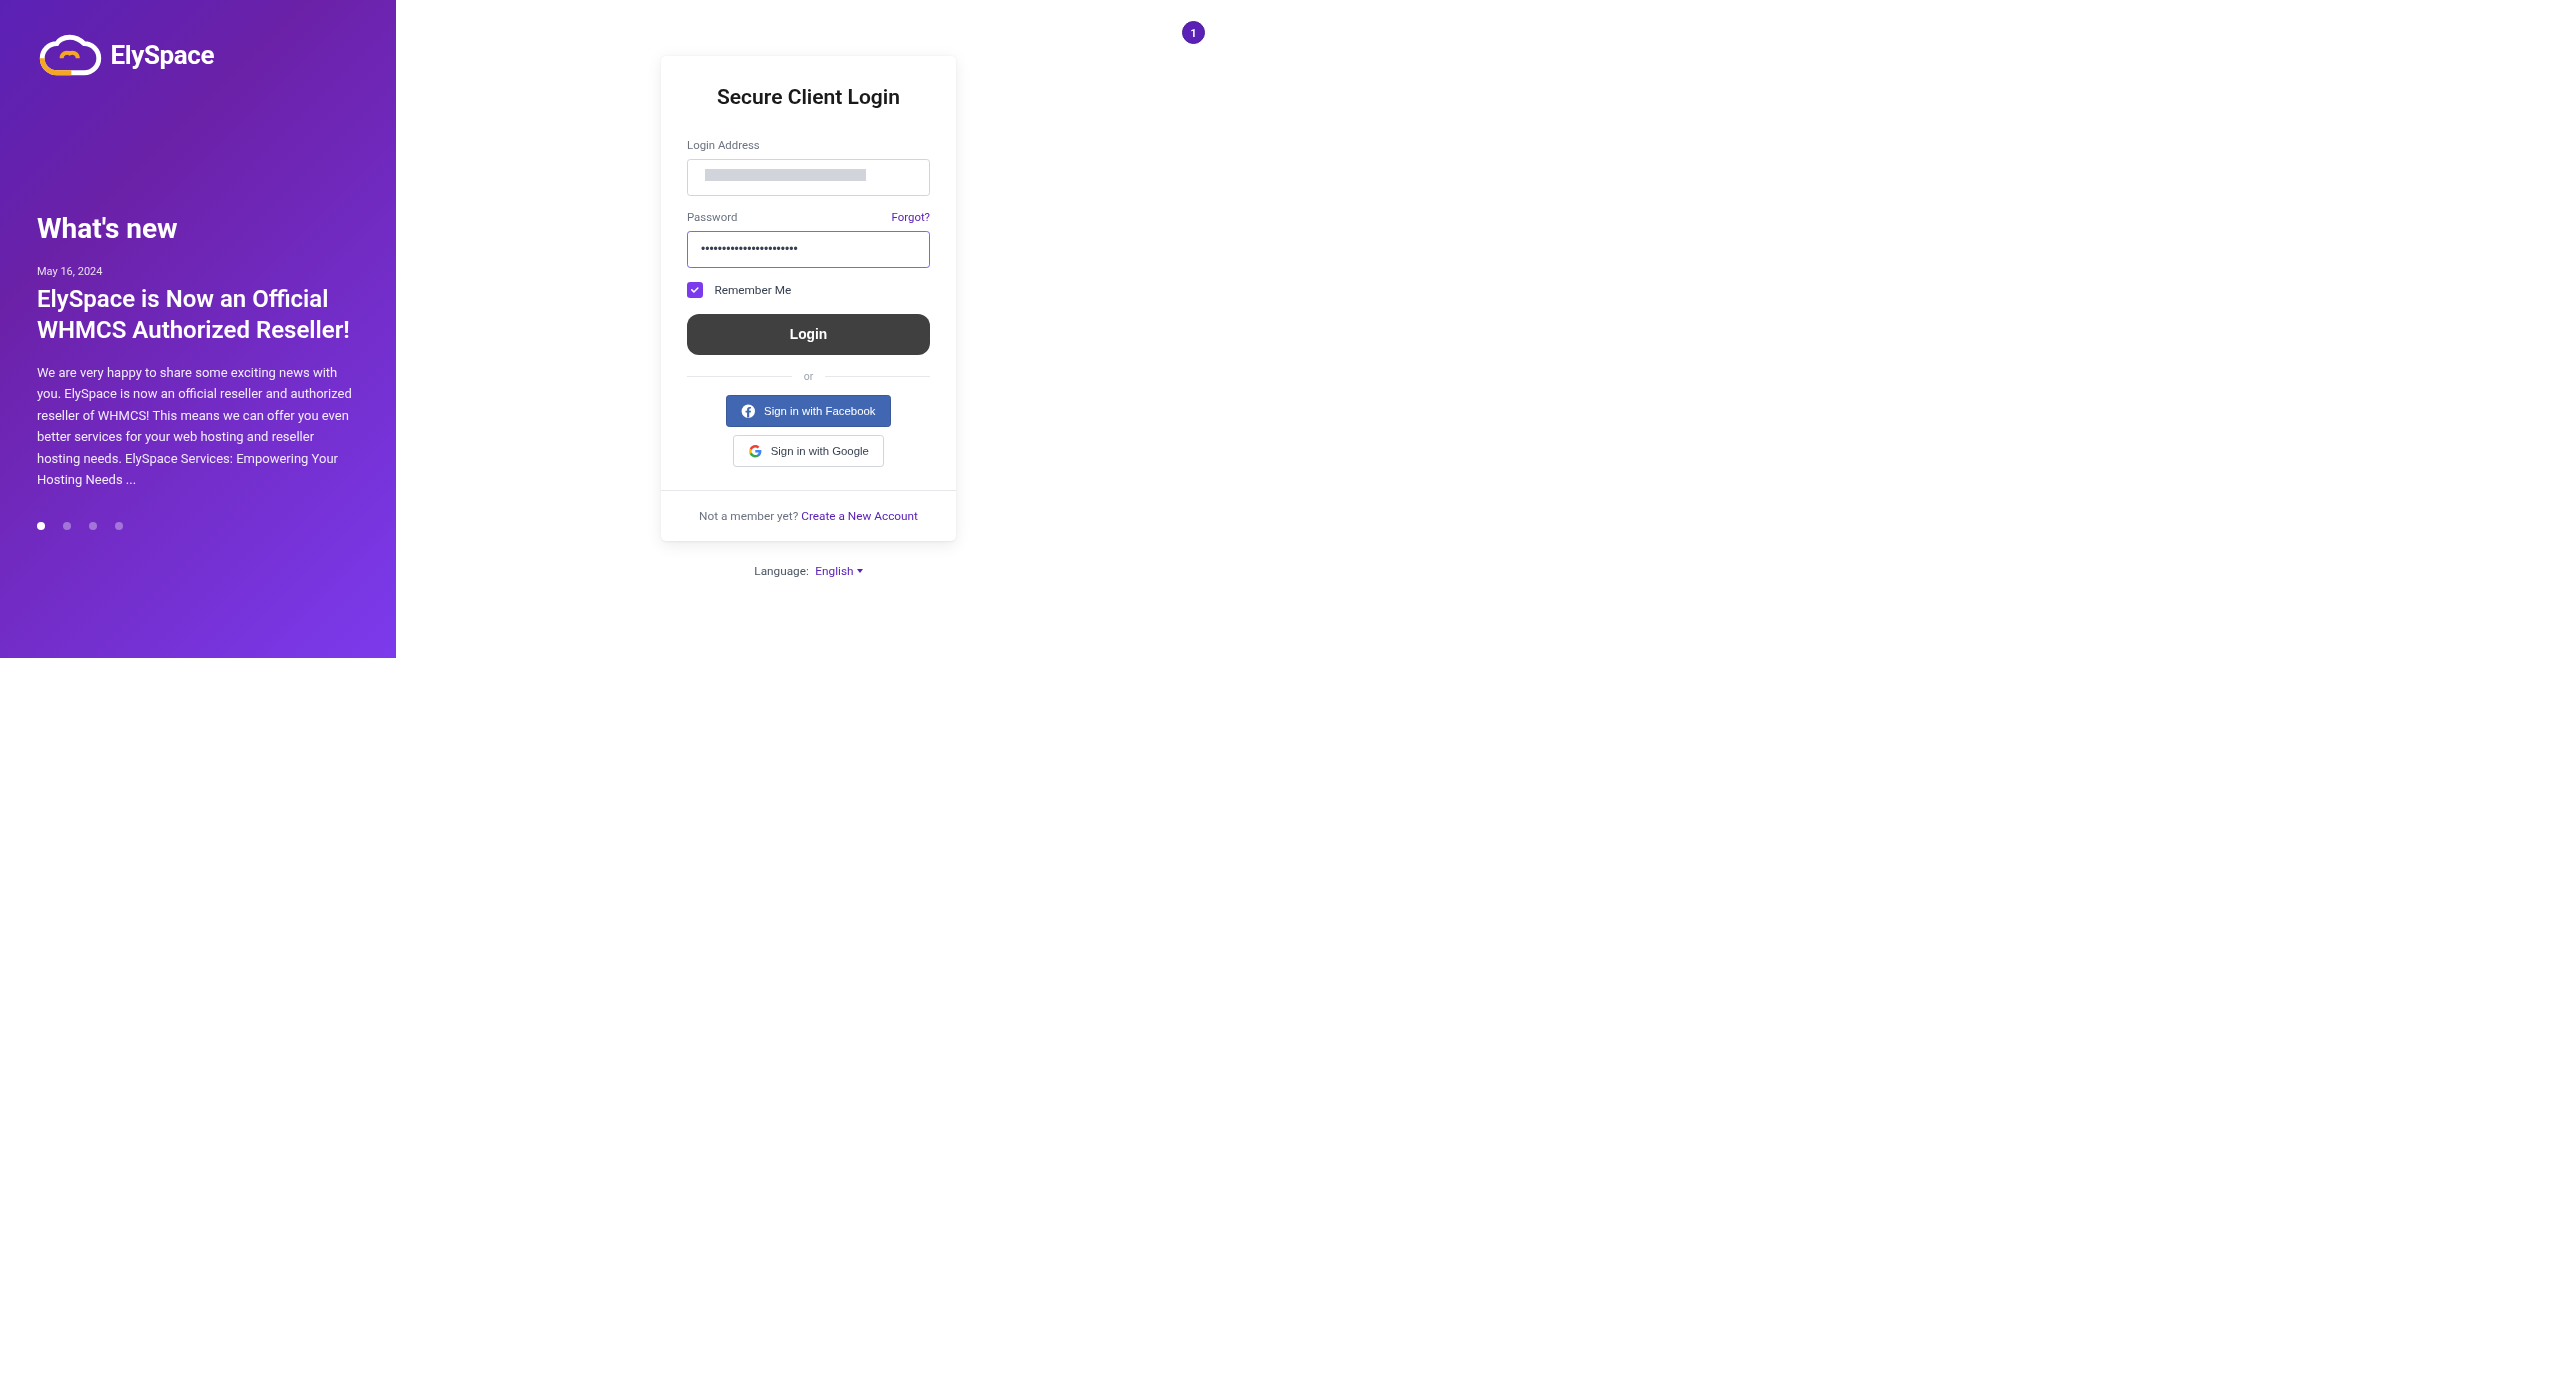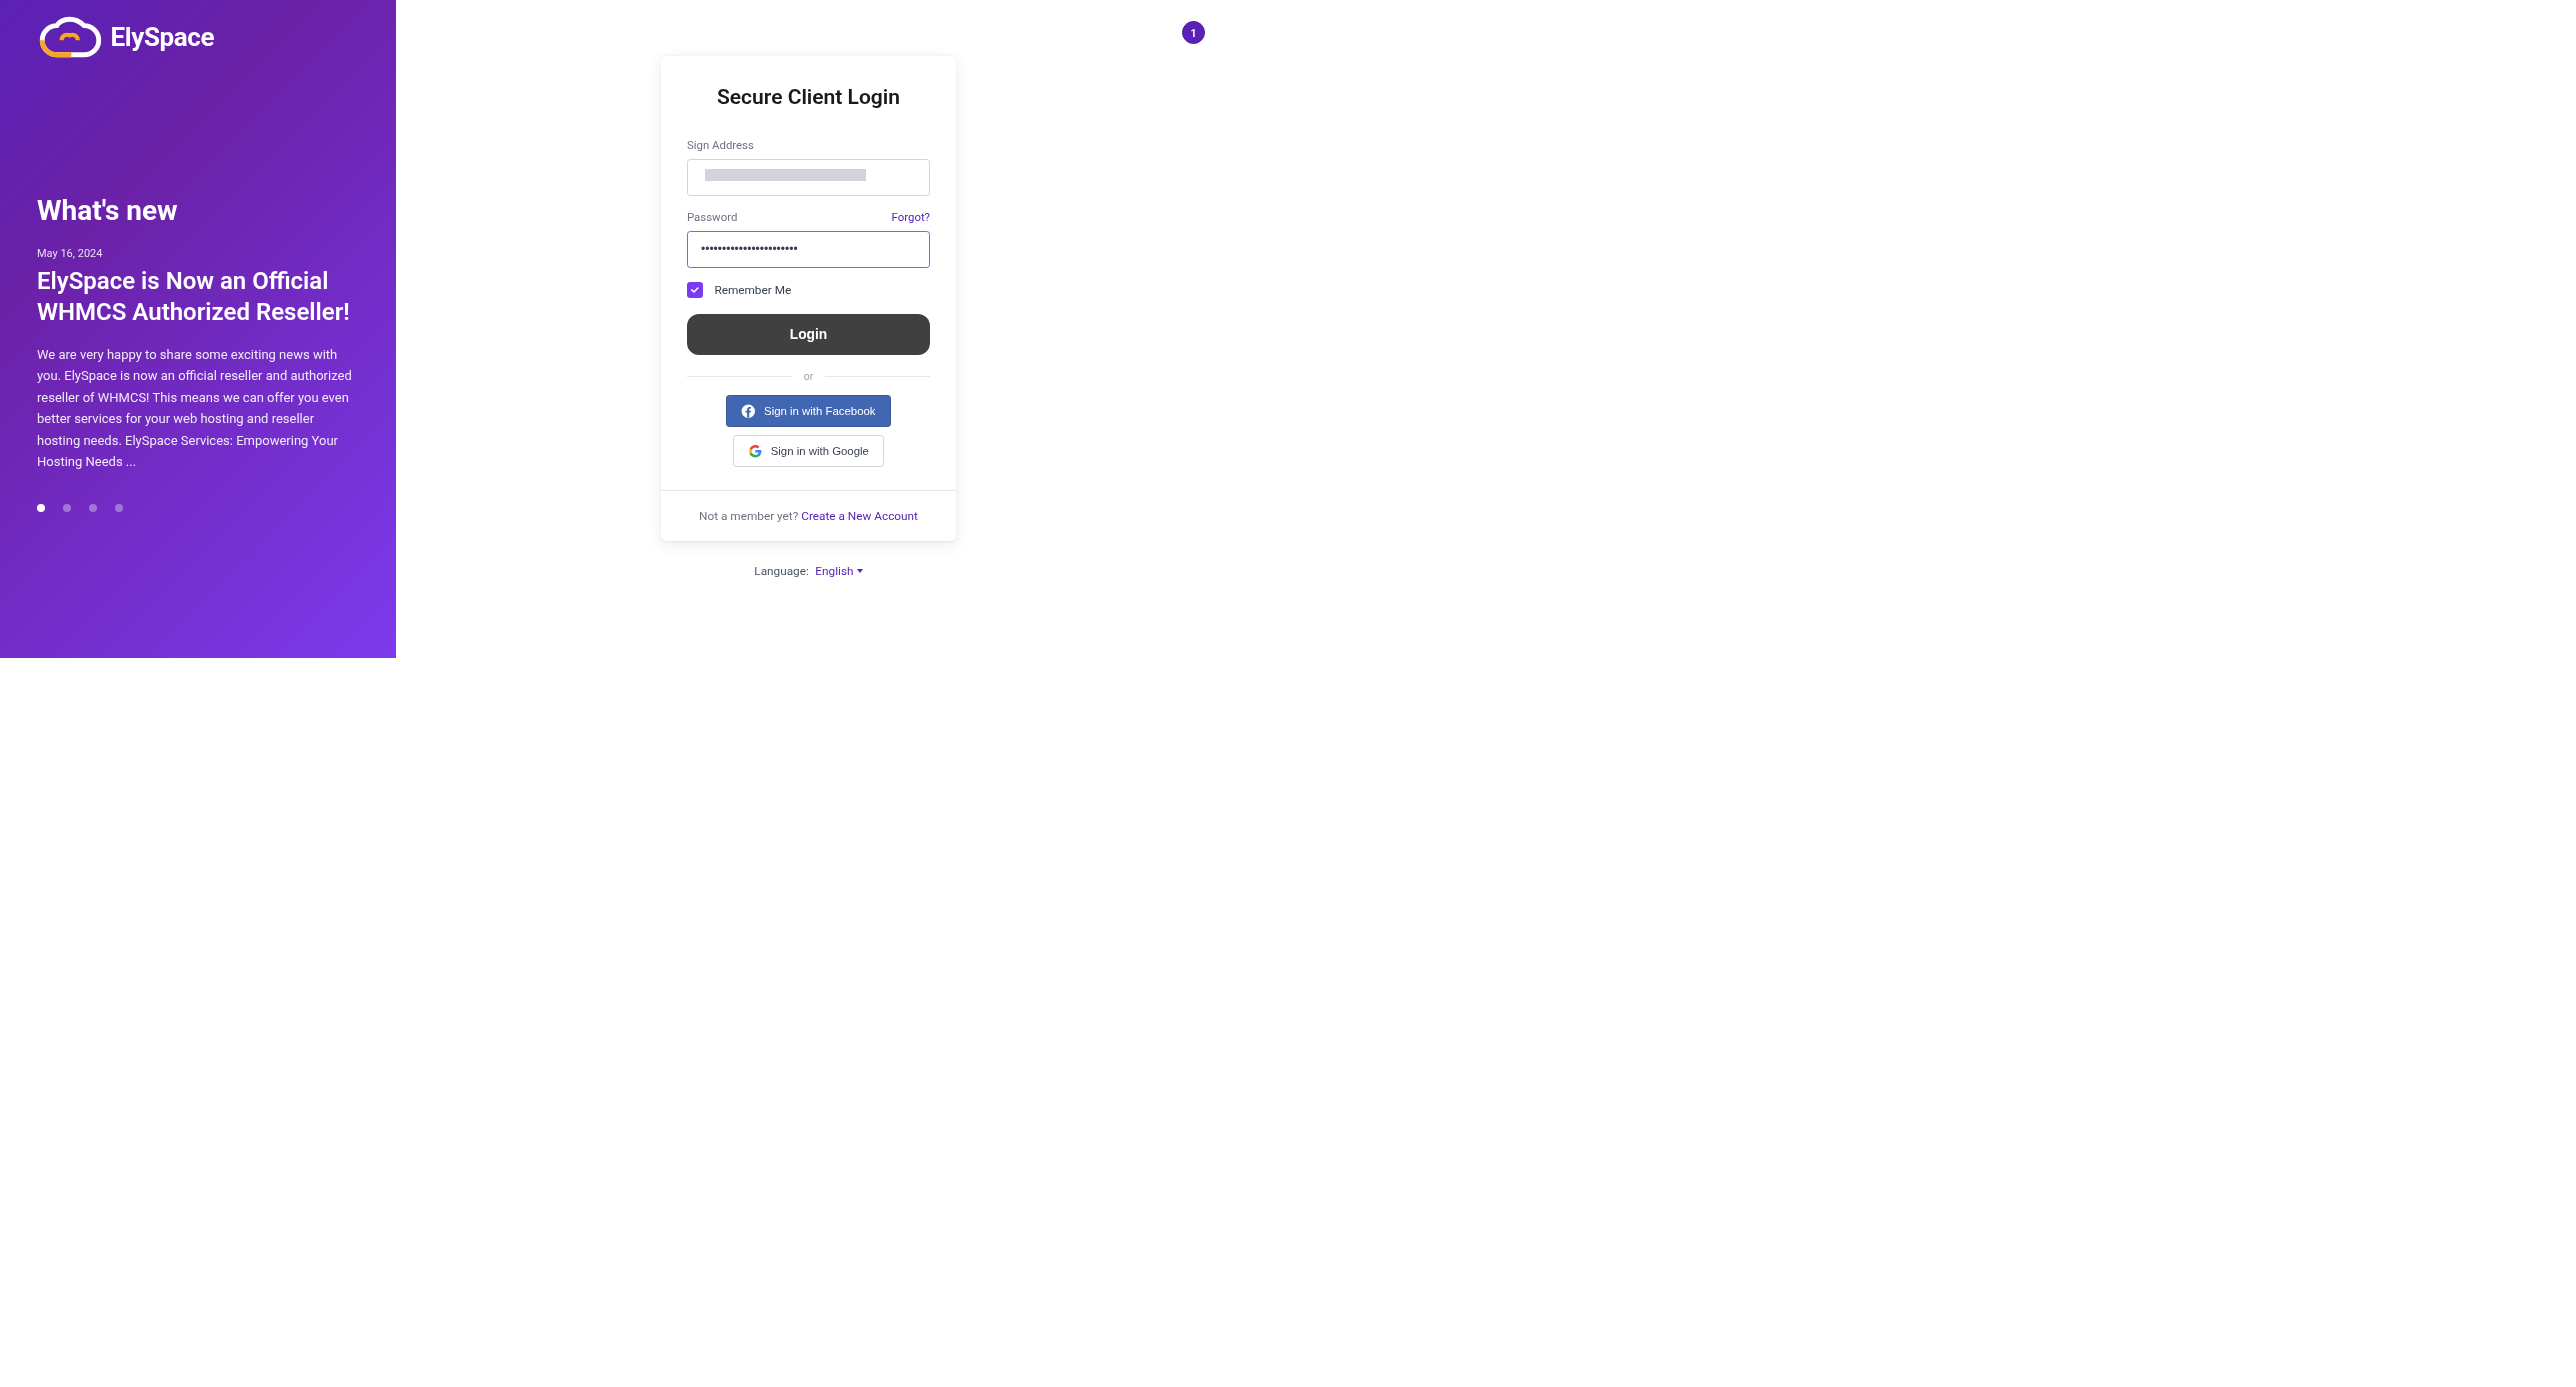--- a/index.html
+++ b/index.html
@@ -13,21 +13,21 @@
   width: 1221px;
   height: 658px;
   display: flex;
   overflow: hidden;
 }
 
 .left-panel {
   width: 396px;
   height: 100%;
   background: linear-gradient(135deg, #5b21b6 0%, #6b21a8 30%, #7c3aed 100%);
-  padding: 16px 37px;
+  padding: 34px 37px;
   color: white;
   display: flex;
   flex-direction: column;
 }
 
 .logo-container {
   display: flex;
   align-items: center;
   gap: 6.5px;
 }
@@ -346,21 +346,21 @@
     </div>
   </div>
 </div>
 
 <div class="right-panel">
   <div class="notification-badge">1</div>
 
   <div class="login-card">
     <h2 class="login-title">Secure Client Login</h2>
 
-    <label class="form-label">Sign Address</label>
+    <label class="form-label">Login Address</label>
     <div class="email-value">
       <input type="text" class="form-input" style="">
       <div class="email-redacted"></div>
     </div>
 
     <div class="label-row">
       <label class="form-label" style="margin-bottom:0">Password</label>
       <a class="forgot-link">Forgot?</a>
     </div>
     <input type="password" class="form-input active" value="•••••••••••••••••••••••" style="">

